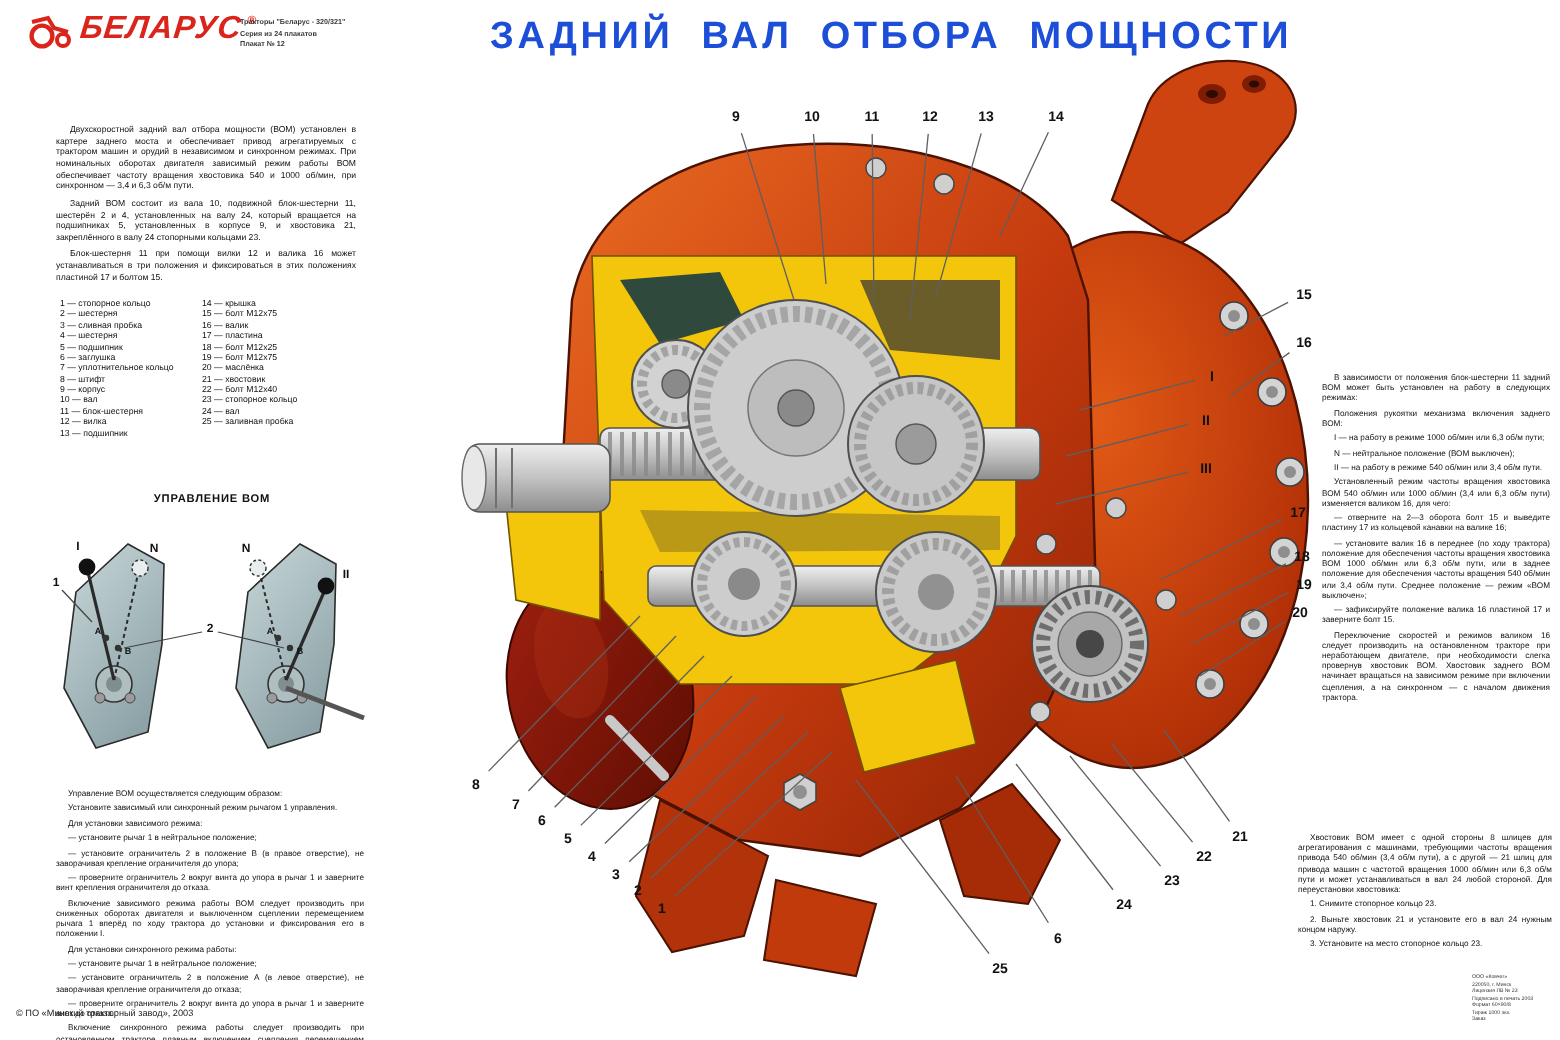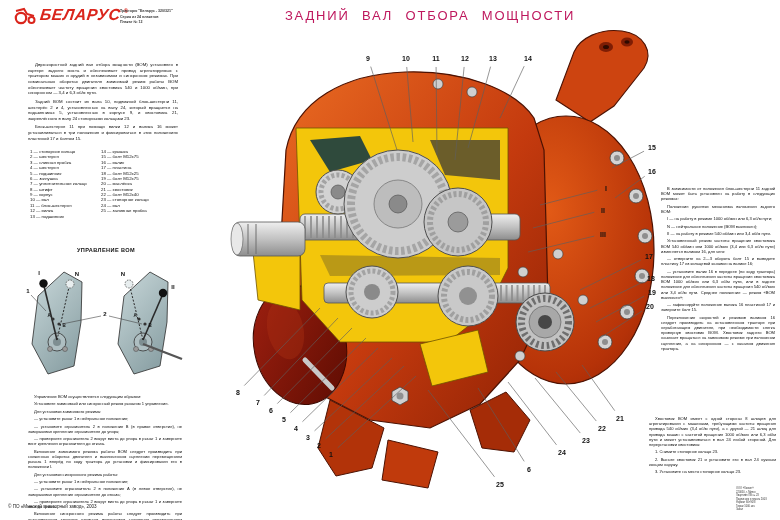--- a/index.html
+++ b/index.html
@@ -6,22 +6,22 @@
   #page{position:relative;width:780px;height:520px;background:#ffffff;overflow:hidden;
         font-family:"Liberation Sans",sans-serif;color:#111;}
   .abs{position:absolute;}
 
   
   .logo-wrap{left:13px;top:7px;display:flex;align-items:flex-start;gap:3px;}
   .logo-text{font-style:italic;font-weight:bold;font-size:16px;letter-spacing:.5px;
              color:#da251c;transform:skewX(-6deg);line-height:1;}
   .logo-reg{font-size:6px;color:#da251c;font-weight:bold;margin-top:1px;}
   .hdr-meta{left:120px;top:9px;font-size:3.6px;line-height:1.55;font-weight:bold;color:#3a3a3a;}
-  .title{left:245px;top:8px;width:370px;text-align:center;font-weight:normal;
-         font-size:13px;letter-spacing:1.8px;word-spacing:7px;color:#be185d;white-space:nowrap;}
+  .title{left:245px;top:8px;width:370px;text-align:center;font-weight:bold;
+         font-size:19px;letter-spacing:1.8px;word-spacing:7px;color:#1d4ed8;white-space:nowrap;}
 
   
   .intro{left:28px;top:62px;width:150px;font-size:4.3px;line-height:1.32;text-align:justify;}
   .p{margin:0 0 2.8px 0;text-indent:7px;}
   .parts{left:30px;top:149px;width:134px;display:flex;gap:8px;font-size:4.35px;line-height:1.24;}
   .parts>div{flex:1;}
   .part-line{white-space:nowrap;}
   .ctrl-head{left:28px;top:247px;width:156px;text-align:center;font-weight:bold;font-size:5.6px;letter-spacing:.4px;}
   .procedure{left:28px;top:394px;width:154px;font-size:4.1px;line-height:1.27;text-align:justify;}
   .procedure .p{margin:0 0 2.2px 0;text-indent:6px;}

